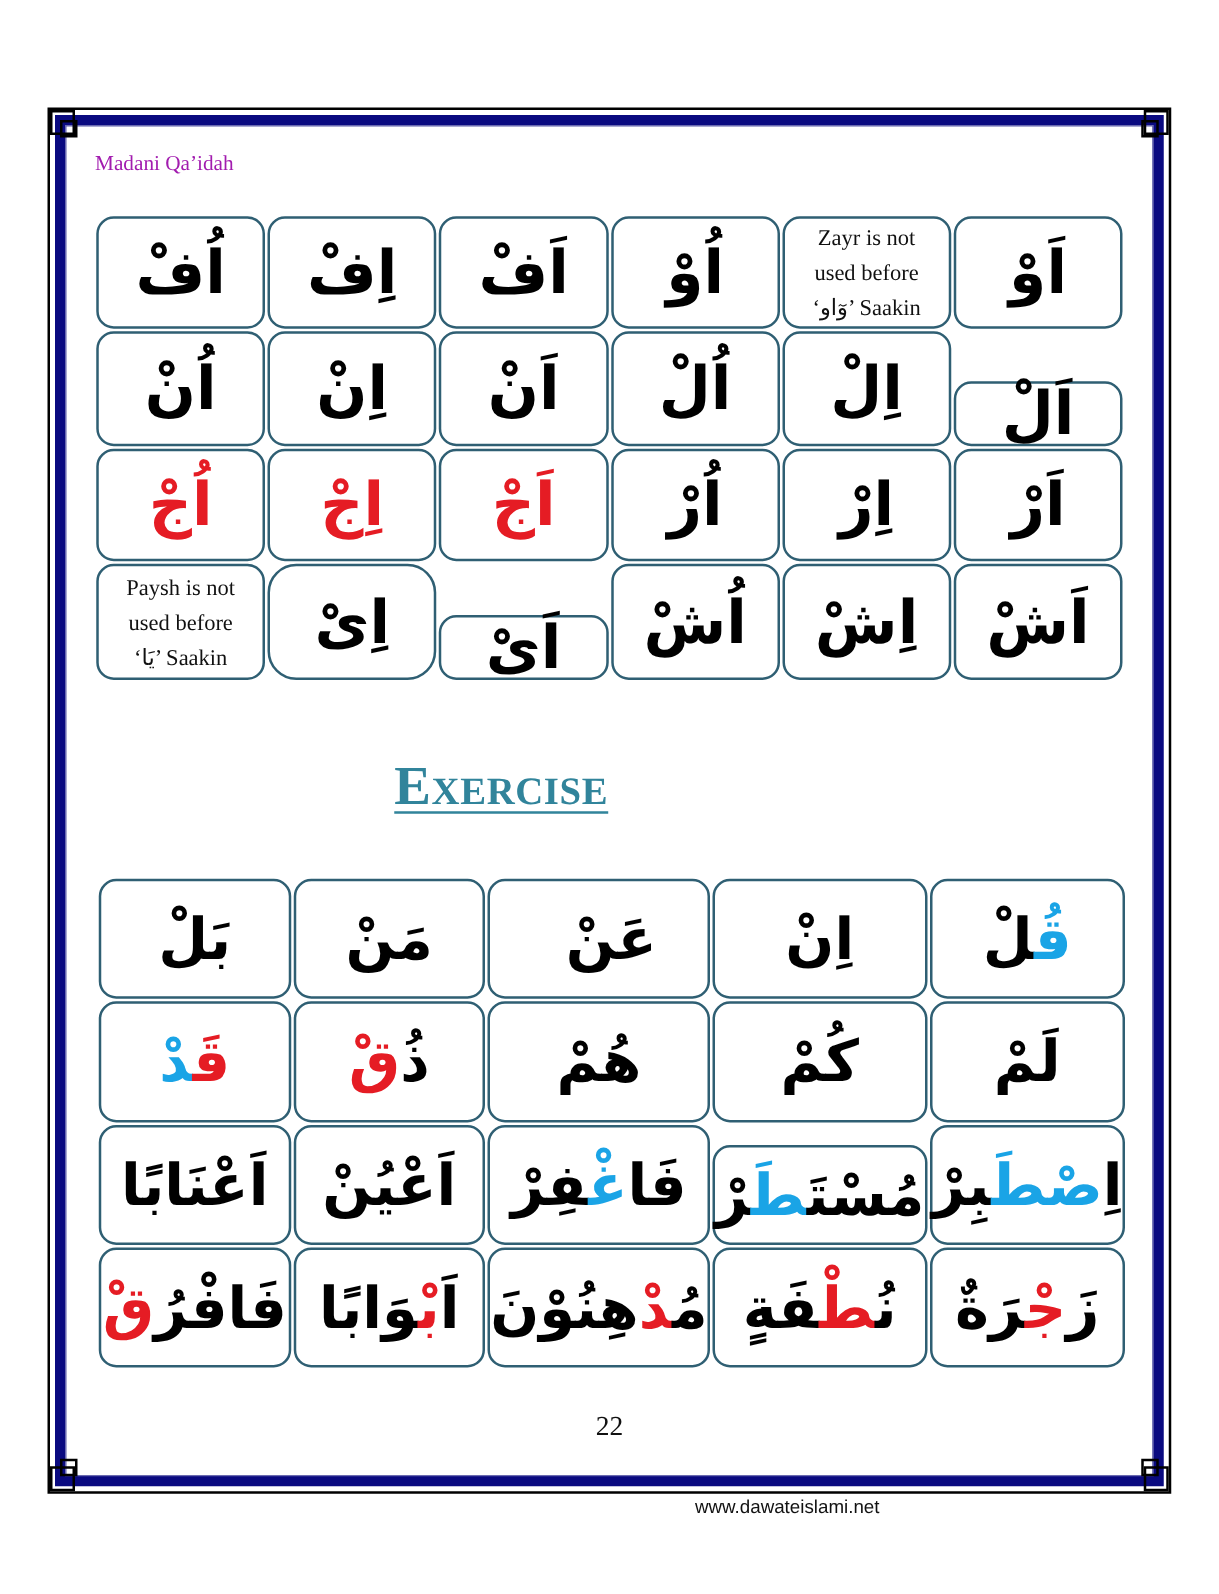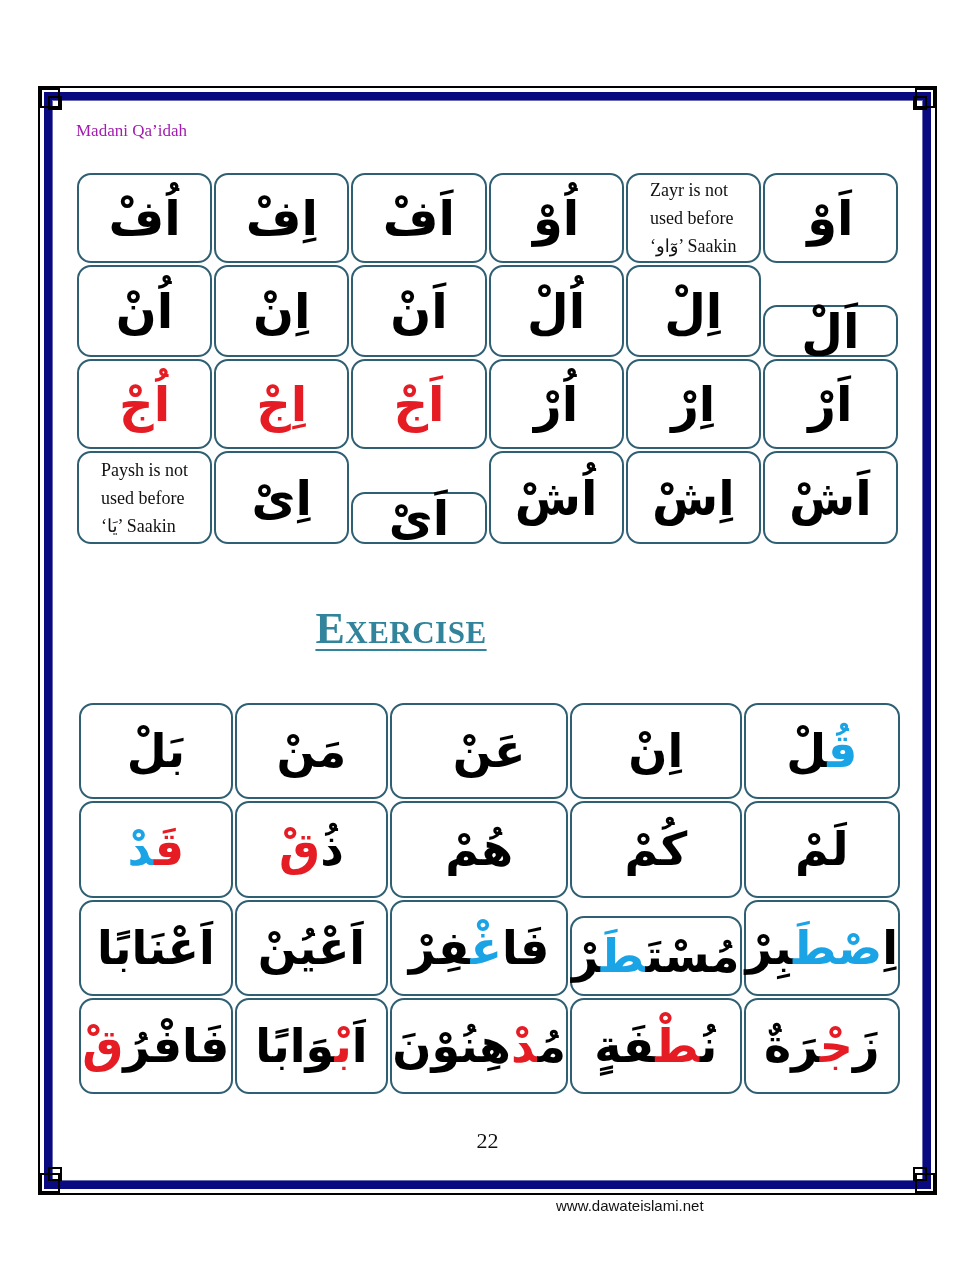--- a/index.html
+++ b/index.html
@@ -9,21 +9,21 @@
   .frame-inner { position:absolute; left:52px; top:100px; width:871px; height:1081px; border:1px solid #6a6ab0; box-sizing:border-box; }
   .corner { position:absolute; width:20px; height:20px; border:2px solid #000; box-sizing:border-box; background:transparent; }
   .corner.b { width:14px; height:14px; }
   .header-title { position:absolute; left:76px; top:121px; font-size:17px; color:#a21caf; font-family:"Liberation Serif", serif; }
   .grid { position:absolute; display:grid; }
   .grid-top { left:77px; top:173px; width:821px; height:371px; grid-template-columns:repeat(6,1fr); grid-template-rows:repeat(4,1fr); gap:2px; }
   .grid-ex { left:79px; top:703px; width:821px; height:391px; grid-template-columns:repeat(5,1fr); grid-template-rows:repeat(4,1fr); gap:2px; }
   .cell { border:2.5px solid #2f5f73; border-radius:14px; background:#fff; display:flex; align-items:center; justify-content:center; box-sizing:border-box; position:relative; }
   .ar { font-family:"DejaVu Sans", sans-serif; direction:rtl; font-size:48px; color:#000; line-height:1; font-weight:bold; }
   .ar-ex { font-size:46px; }
-  .note { font-family:"Liberation Serif", serif; font-size:18px; line-height:28px; color:#111; padding:0 6px; }
+  .note { font-family:"Liberation Serif", serif; font-size:18px; line-height:28px; color:#111; text-align:center; padding:0 6px; }
   .blue { color:#1aa4e6; }
   .red { color:#e51c24; }
   .exercise-title { position:absolute; left:0; width:802px; top:603px; text-align:center; }
   .exercise-title span { font-family:"Liberation Serif", serif; font-weight:bold; color:#31849b; font-size:44px; font-variant:small-caps; text-decoration:underline; text-decoration-thickness:2px; text-underline-offset:6px; letter-spacing:0.5px; }
   .page-number { position:absolute; left:0; width:975px; top:1128px; text-align:center; font-family:"Liberation Serif", serif; font-size:22px; color:#111; }
   .website { position:absolute; left:556px; top:1197px; font-family:"Liberation Sans", sans-serif; font-size:15px; color:#111; }
 </style>
 </head>
 <body>
 
@@ -105,21 +105,21 @@
     </div>
     <div class="cell" style="grid-area: 4 / 5;">
       <span class="ar">اِشْ</span>
     </div>
     <div class="cell" style="grid-area: 4 / 4;">
       <span class="ar">اُشْ</span>
     </div>
     <div class="cell" style="grid-area: 4 / 3; margin-top: 41px;">
       <span class="ar">اَیْ</span>
     </div>
-    <div class="cell" style="grid-area: 4 / 2;">
+    <div class="cell" style="grid-area: 4 / 2; border-radius: 23px;">
       <span class="ar">اِیْ</span>
     </div>
     <div class="cell" style="grid-area: 4 / 1;">
       <div class="note">
         <div>Paysh is not</div>
         <div>used before</div>
         <div>‘یَا’ Saakin</div>
       </div>
     </div>
   </div>

